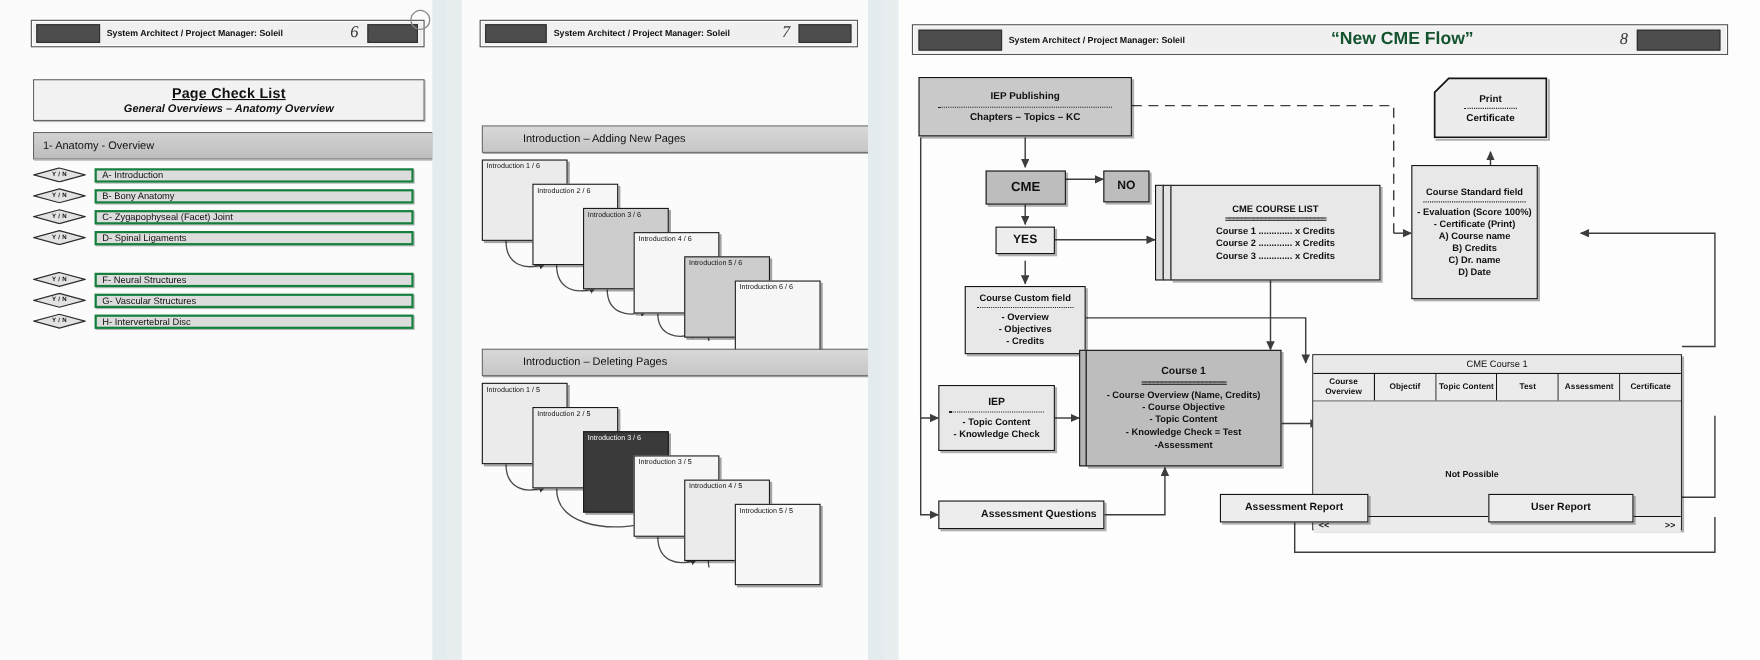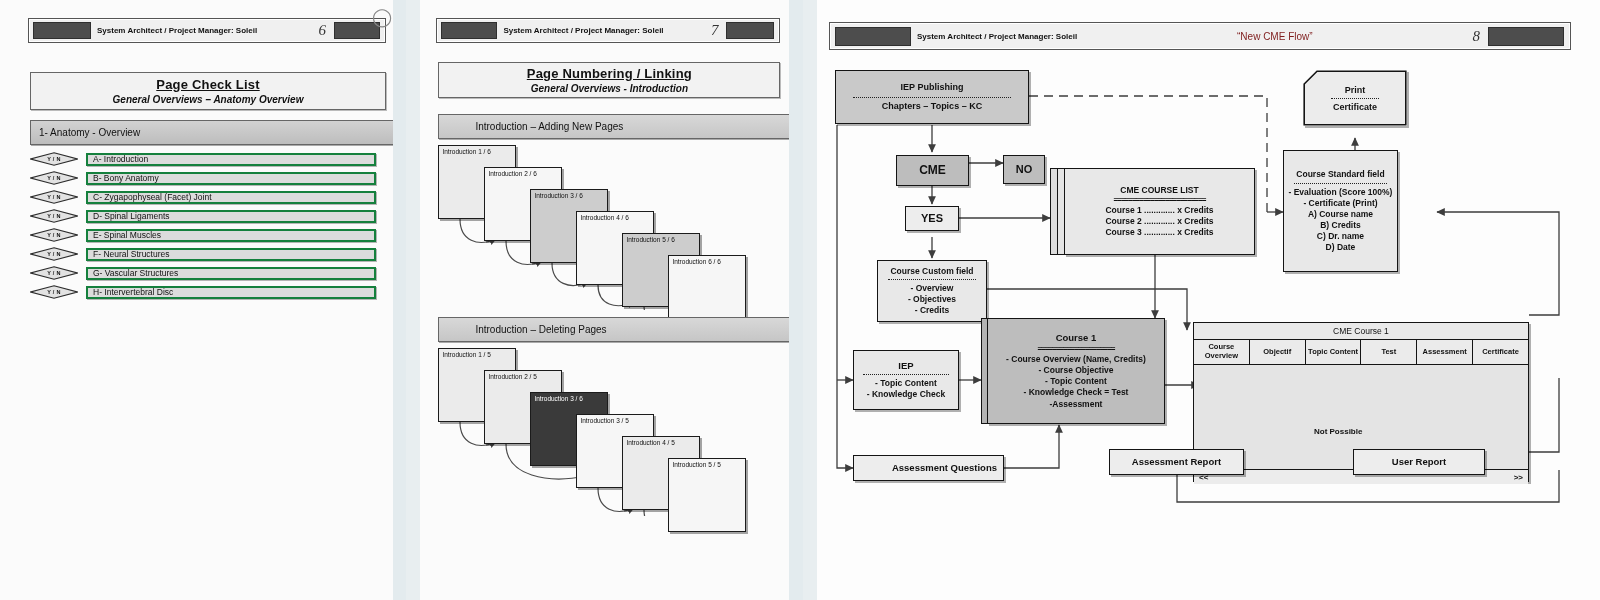--- a/index.html
+++ b/index.html
@@ -17,21 +17,21 @@
   .gap{width:14px;background:#e3ebee;height:600px;}
 
   
   .hdr{
     position:absolute;border:1px solid #555;background:#f0f0f0;
     box-shadow:0 0 0 1px #fff inset;
     display:flex;align-items:center;
   }
   .hdr .blk{background:#4d4d4d;height:15px;border:1px solid #2f2f2f;}
   .hdr .who{font-size:8px;font-weight:bold;color:#111;margin-left:6px;white-space:nowrap;}
-  .hdr .mid{flex:1;text-align:center;font-size:10px;color:#7f1d1d;}
+  .hdr .mid{flex:1;text-align:center;font-size:16px;color:#14532d;font-weight:bold;}
   .hdr .pgno{font-size:15px;color:#333;font-family:"Liberation Serif",serif;font-style:italic;margin-right:8px;}
 
   
   .titlebox{
     position:absolute;border:1px solid #666;background:#f2f2f2;
     box-shadow:1px 1px 0 #bbb;text-align:center;
     display:flex;flex-direction:column;justify-content:center;
   }
   .titlebox .t1{font-size:13px;font-weight:bold;text-decoration:underline;color:#111;letter-spacing:.2px;}
   .titlebox .t2{font-size:10px;font-style:italic;font-weight:bold;color:#111;margin-top:2px;}
@@ -176,29 +176,20 @@
     </div>
     <div class="chk-row" style="top:209px;">
       <div class="yn">
         <svg width="48" height="14" viewBox="0 0 48 14">
             <polygon points="24,0.7 47.3,7 24,13.3 0.7,7" fill="#e2e2e2" stroke="#2b2b2b" stroke-width="1.1"></polygon>
           </svg>
         <span>Y / N</span>
       </div>
       <div class="chk-lbl">D- Spinal Ligaments</div>
     </div>
-    <div class="chk-row" style="top:228px;">
-      <div class="yn">
-        <svg width="48" height="14" viewBox="0 0 48 14">
-            <polygon points="24,0.7 47.3,7 24,13.3 0.7,7" fill="#e2e2e2" stroke="#2b2b2b" stroke-width="1.1"></polygon>
-          </svg>
-        <span>Y / N</span>
-      </div>
-      <div class="chk-lbl">E- Spinal Muscles</div>
-    </div>
     <div class="chk-row" style="top:247px;">
       <div class="yn">
         <svg width="48" height="14" viewBox="0 0 48 14">
             <polygon points="24,0.7 47.3,7 24,13.3 0.7,7" fill="#e2e2e2" stroke="#2b2b2b" stroke-width="1.1"></polygon>
           </svg>
         <span>Y / N</span>
       </div>
       <div class="chk-lbl">F- Neural Structures</div>
     </div>
     <div class="chk-row" style="top:266px;">
@@ -228,24 +219,20 @@
   <div class="page p2">
 
     <div class="hdr" style="left:16px;top:18px;width:342px;height:23px;">
       <div class="blk" style="width:54px;margin-left:4px;"></div>
       <div class="who">System Architect / Project Manager: Soleil</div>
       <div class="mid"></div>
       <div class="pgno">7</div>
       <div class="blk" style="width:46px;margin-right:5px;"></div>
     </div>
 
-    <div class="titlebox" style="left:18px;top:62px;width:340px;height:34px;">
-      <div class="t1">Page Numbering / Linking</div>
-      <div class="t2">General Overviews - Introduction</div>
-    </div>
 
     <div class="band lite" style="left:18px;top:114px;width:340px;height:23px;">
       <span>Introduction – Adding New Pages</span>
     </div>
 
     <div class="cardstack" style="left:18px;top:145px;width:340px;height:165px;">
       <svg class="arcs" width="340" height="165">
         <defs>
           <marker id="ah1" markerWidth="7" markerHeight="7" refX="5.5" refY="3" orient="auto">
             <path d="M0,0 L6,3 L0,6 z" fill="#4a4a4a"></path>

